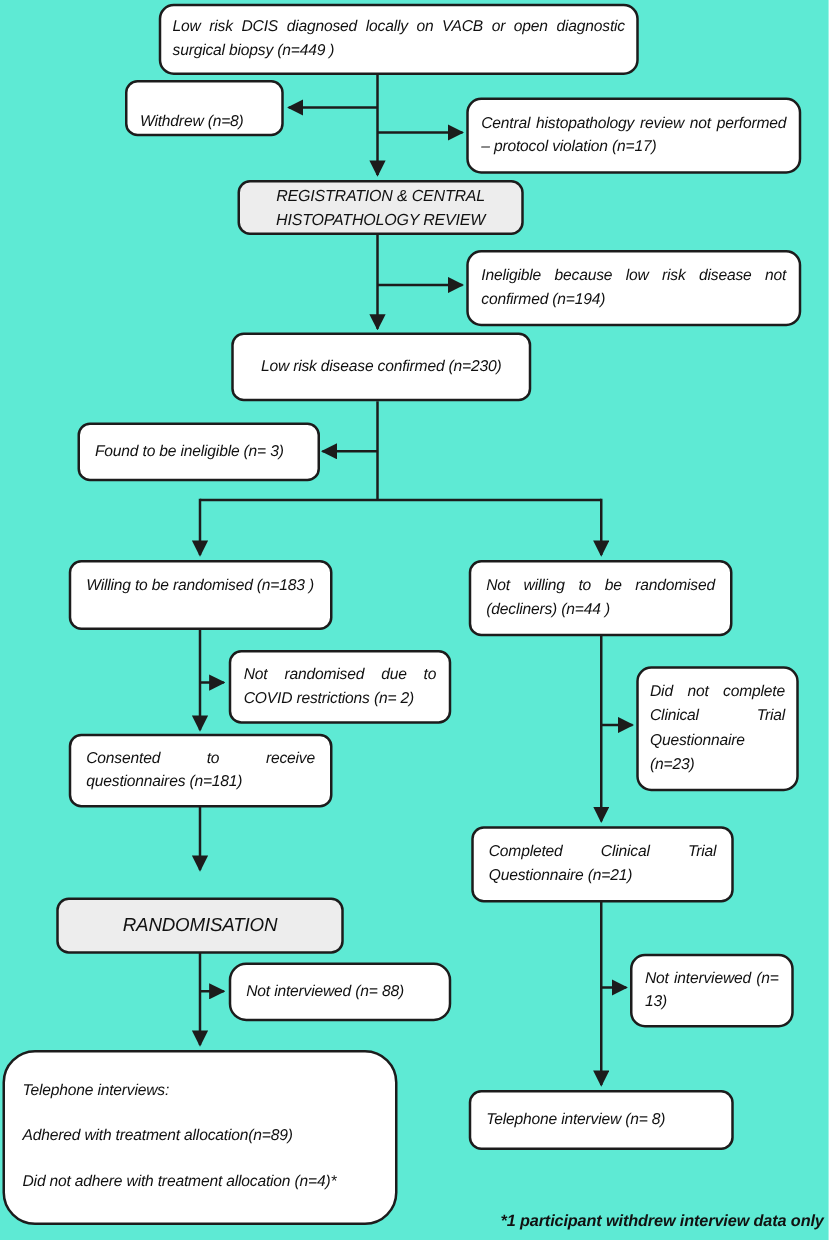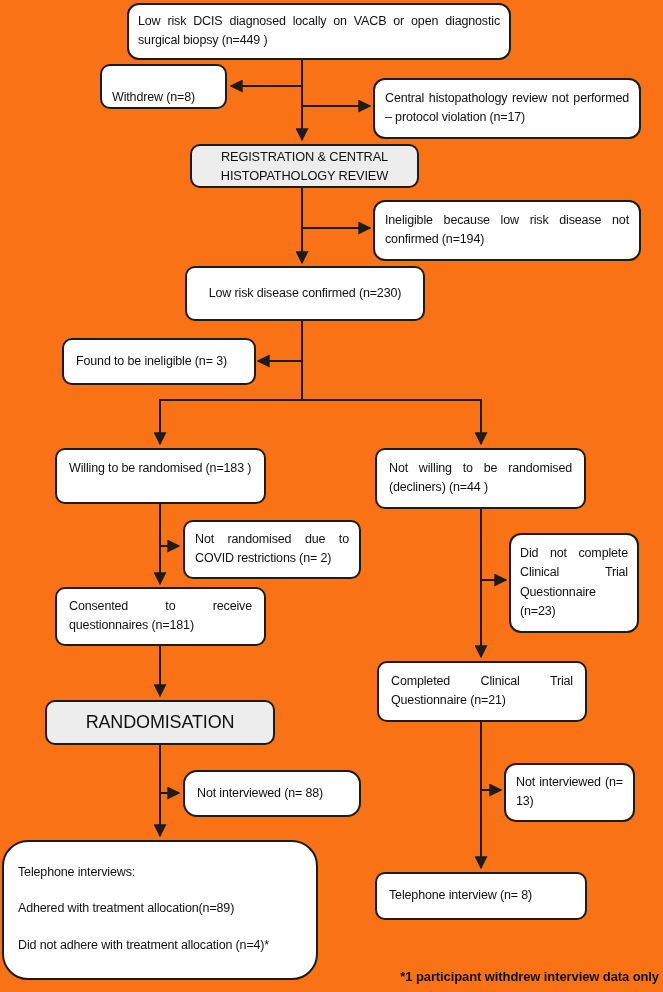--- a/index.html
+++ b/index.html
@@ -1,22 +1,23 @@
 <!DOCTYPE html>
 <html><head>
 <meta charset="utf-8">
 <style>
   html,body{margin:0;padding:0;background:#ffffff;}
   .canvas{
     position:relative;
     width:663px;height:992px;
-    background:#f97316;
+    background:#5eead4;
     font-family:"Liberation Sans", sans-serif;
     color:#111;
     overflow:hidden;
+    font-style:italic;
   }
   .connectors{position:absolute;left:0;top:0;z-index:1;}
   .box{
     position:absolute;
     z-index:2;
     box-sizing:border-box;
     background:#ffffff;
     border:2px solid #1c1c1c;
     border-radius:10px;
     font-size:12.5px;
@@ -101,21 +102,21 @@
   <div class="box justify" style="left:375px;top:448px;width:211px;min-height:56px;padding:9px 12px;">Not willing to be randomised (decliners) (n=44 )</div>
 
   <div class="box justify" style="left:183px;top:520px;width:178px;min-height:54px;padding:8px 10px;">Not randomised due to COVID restrictions  (n= 2)</div>
 
   <div class="box justify" style="left:55px;top:587px;width:211px;min-height:55px;padding:8px 12px;">Consented to receive questionnaires (n=181)</div>
 
   <div class="box justify r12" style="left:509px;top:533px;width:130px;min-height:98px;padding:9px 9px;">Did not complete Clinical Trial Questionnaire (n=23)</div>
 
   <div class="box justify" style="left:377px;top:661px;width:210px;min-height:56px;padding:9px 12px;">Completed Clinical Trial Questionnaire (n=21)</div>
 
-  <div class="box vcenter hcenter gray" style="left:45px;top:700px;width:230px;height:45px;font-size:18px;">
+  <div class="box vcenter hcenter gray" style="left:45px;top:718px;width:230px;height:45px;font-size:15px;">
     <span>RANDOMISATION</span>
   </div>
 
   <div class="box vcenter" style="left:183px;top:770px;width:178px;height:47px;padding:0 12px;border-radius:14px;">
     <span>Not interviewed (n= 88)</span>
   </div>
 
   <div class="box justify r12" style="left:504px;top:763px;width:131px;min-height:54px;padding:8px 10px;">Not interviewed (n= 13)</div>
 
   <div class="box r26" style="left:2px;top:840px;width:316px;min-height:127px;padding:21px 14px 6px 14px;">

